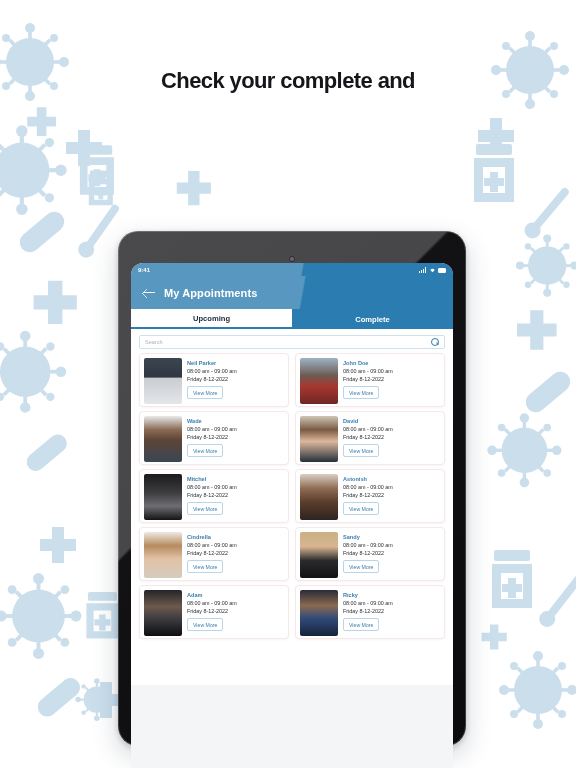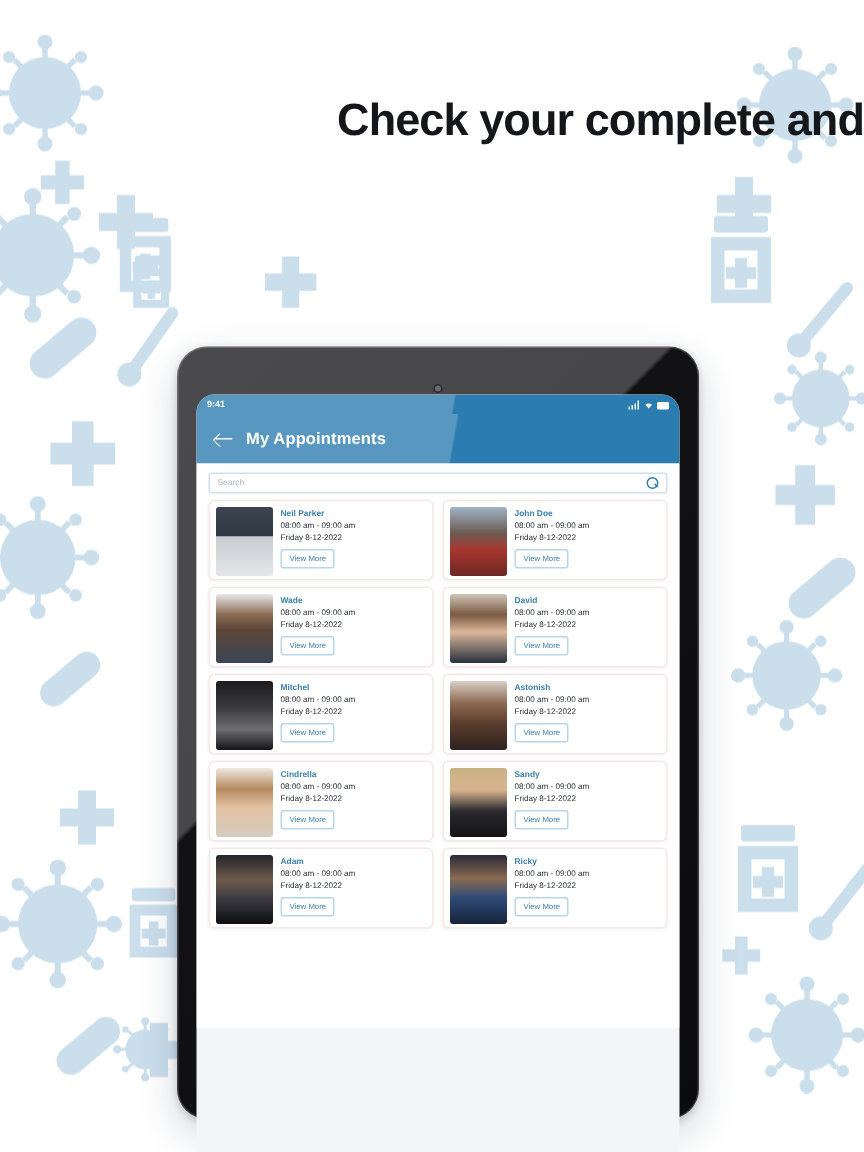--- a/index.html
+++ b/index.html
@@ -19,26 +19,26 @@
     inset: 0;
     z-index: 0;
   }
 
   
   .headline {
     position: absolute;
     top: 62px;
     left: 0;
     width: 100%;
-    text-align: right;
+    text-align: center;
     z-index: 3;
     color: #15161a;
     font-family: "Liberation Sans", sans-serif;
     font-weight: bold;
-    font-size: 30px;
+    font-size: 22px;
     line-height: 38px;
     letter-spacing: -0.6px;
   }
   .headline-line { display: block; }
 
   
   .tablet {
     position: absolute;
     left: 118px;
     top: 231px;
@@ -289,20 +289,24 @@
       </span>
     </div>
 
     <div class="appbar">
       <span class="back-arrow"></span>
       <span class="appbar-title">My Appointments</span>
     </div>
 
     <div class="content">
 
+      <div class="tabs">
+        <div class="tab inactive">Upcoming</div>
+        <div class="tab active">Complete</div>
+      </div>
 
       <div class="search-wrap">
         <div class="search-box">
           <input type="text" placeholder="Search" style="">
           <span class="mag"></span>
         </div>
       </div>
 
       <div class="grid" id="appointments-grid">
           <div class="card">

